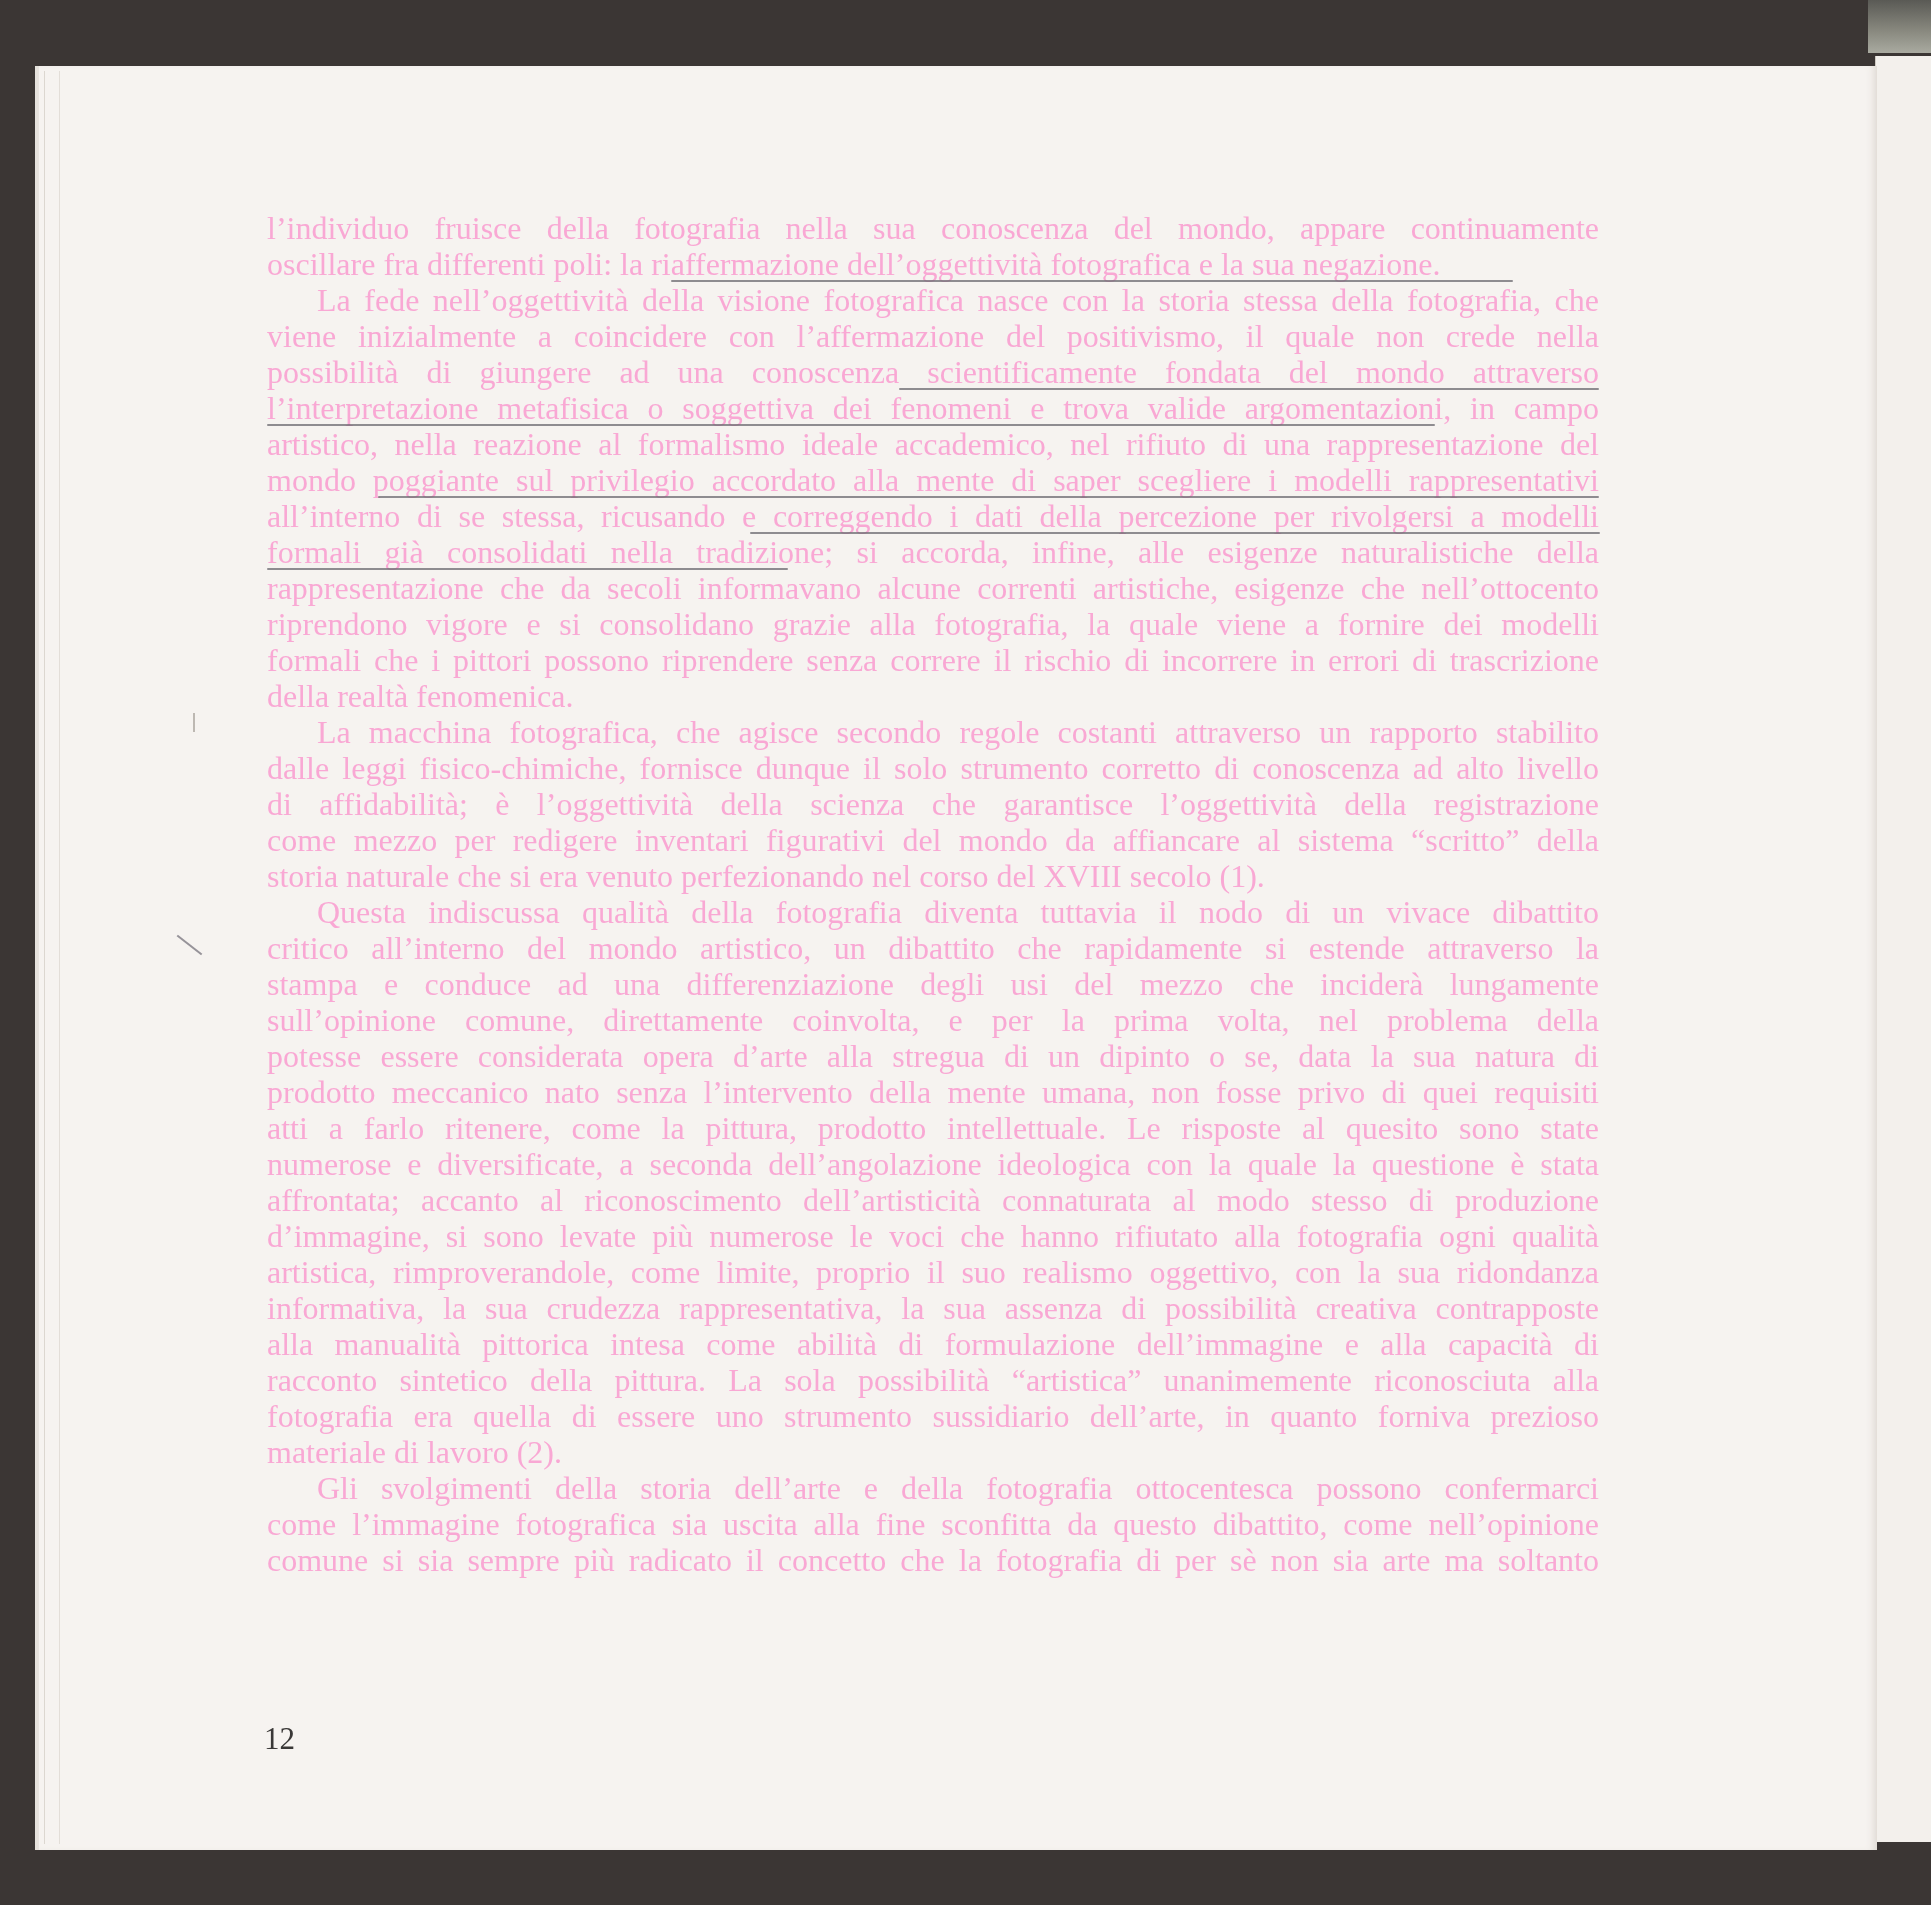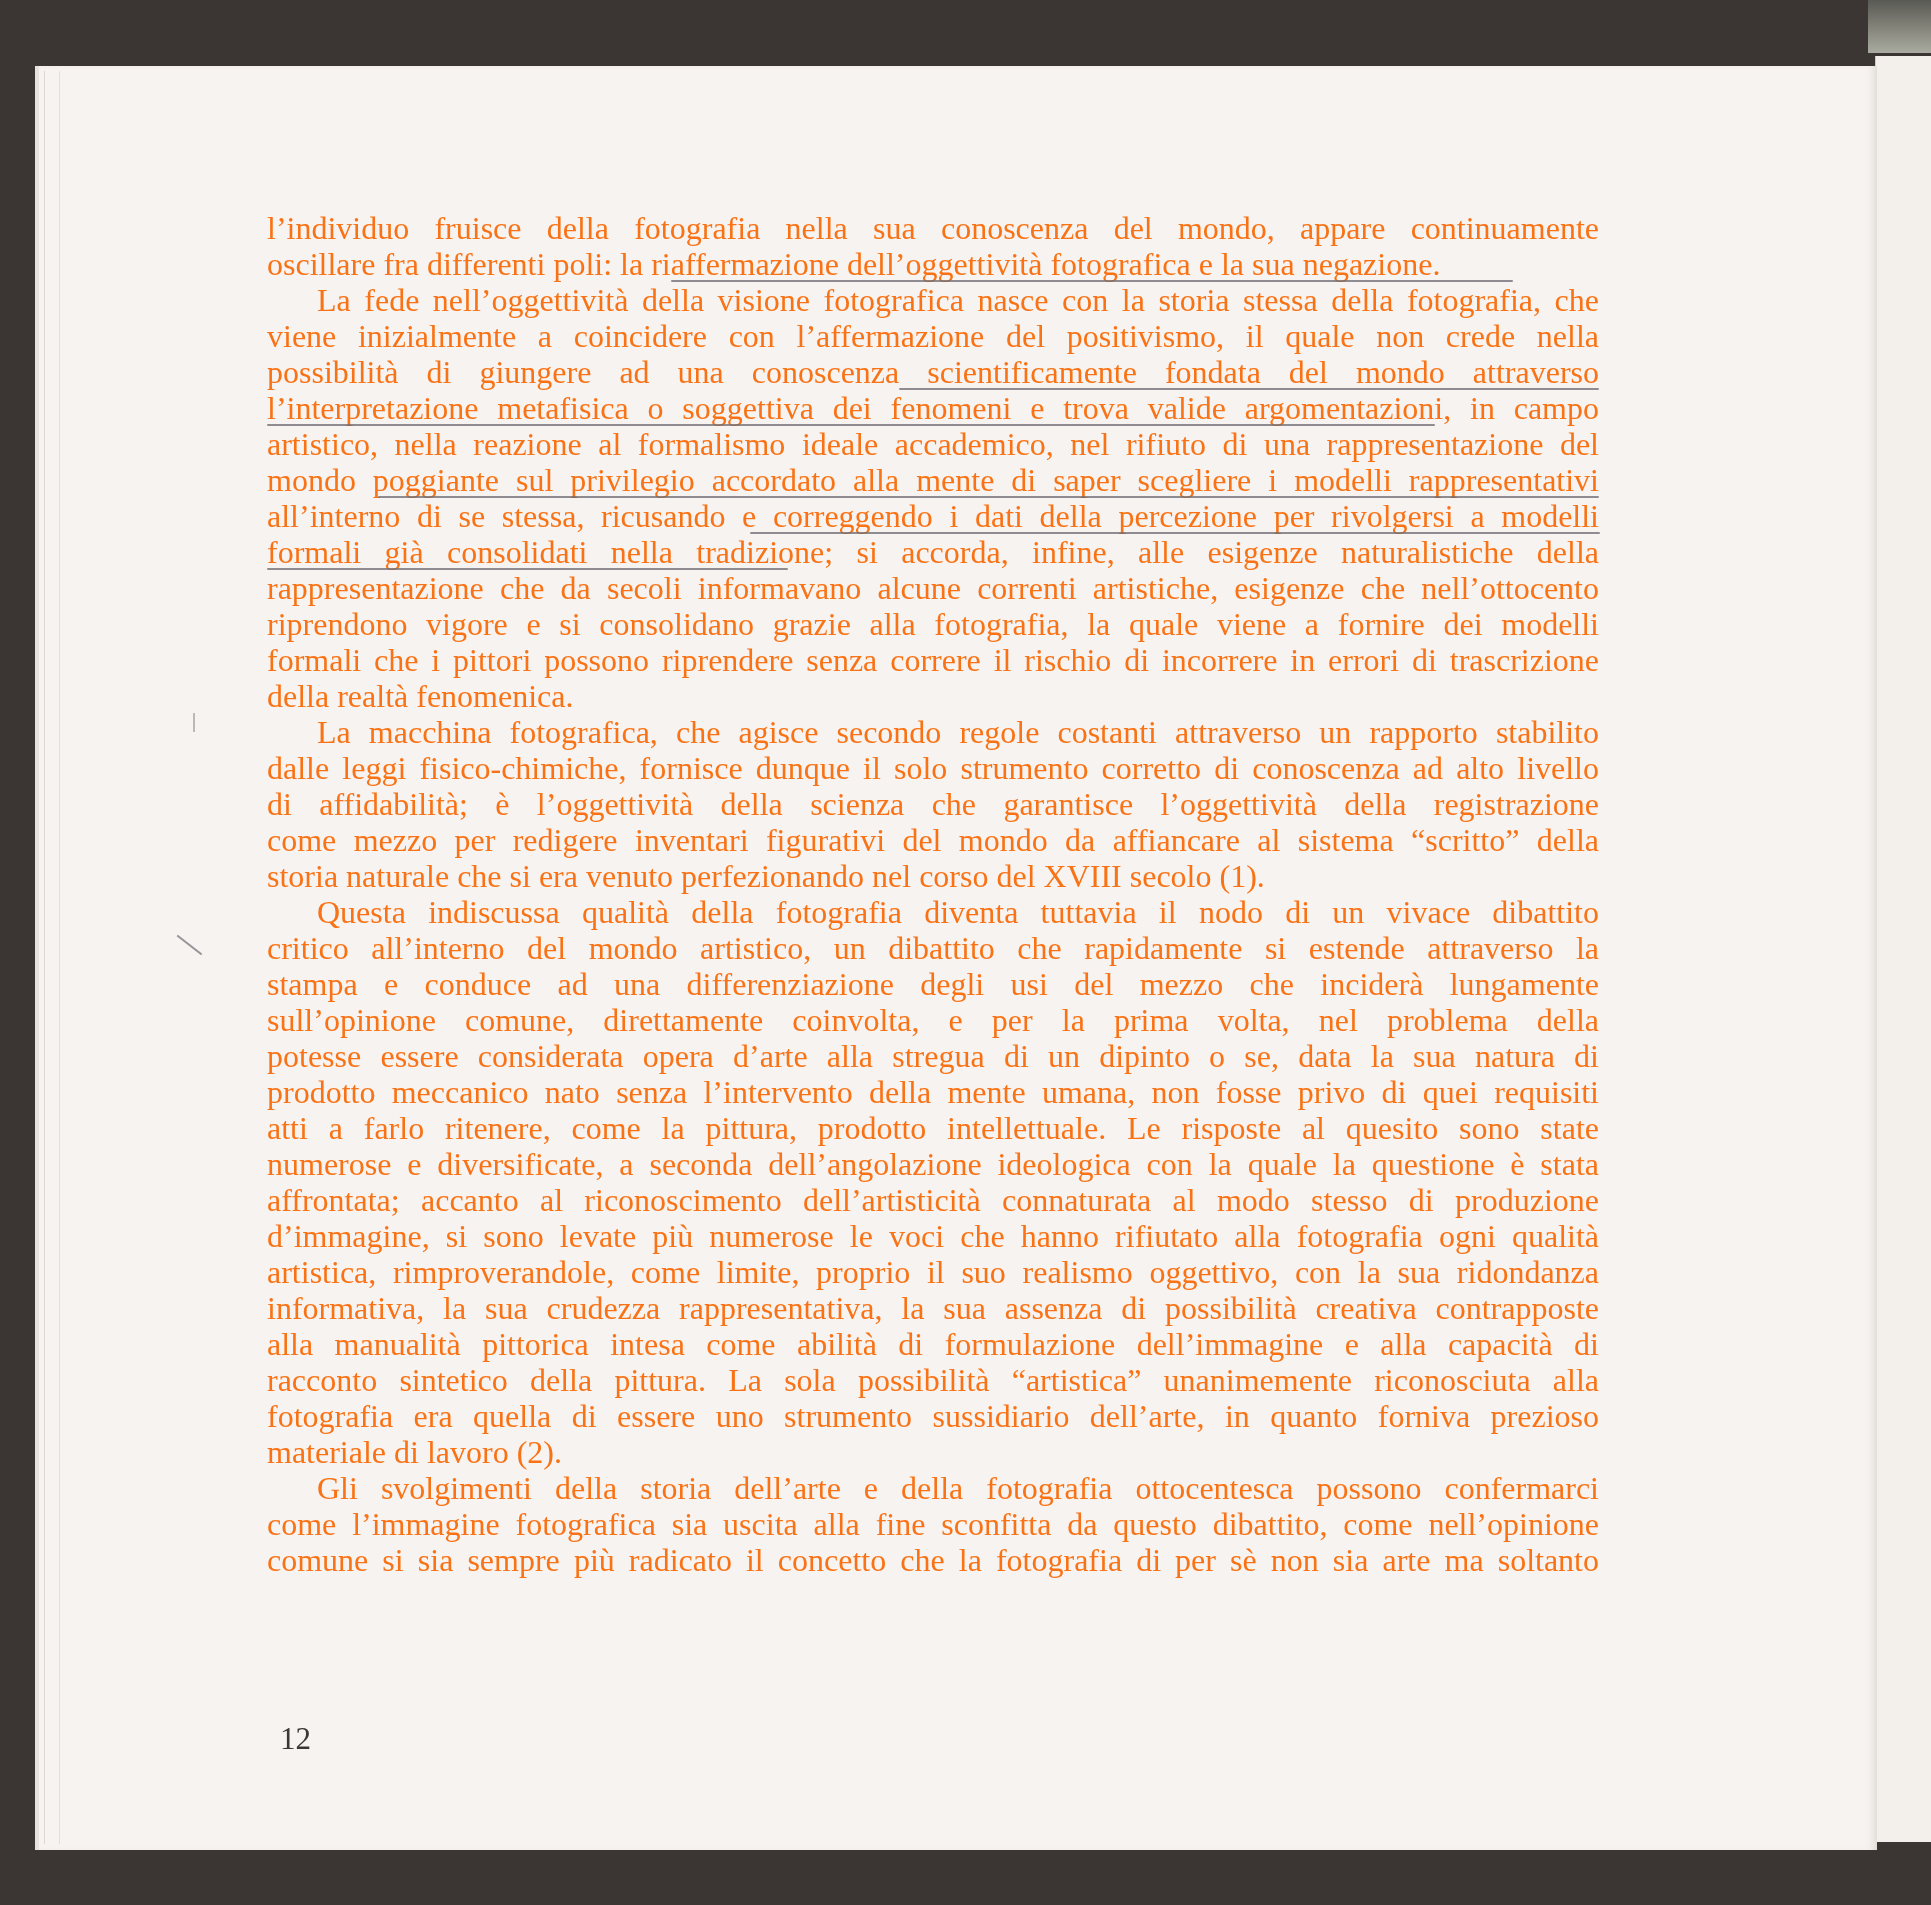--- a/index.html
+++ b/index.html
@@ -20,33 +20,33 @@
     position:absolute; left:35px; top:66px; width:1842px; height:1784px;
     background:#f6f3f0;
     box-shadow: inset 17.4px 0 0 -13.5px #e6e2dc, inset -7.7px 0 9.7px -5.8px #d8d3cc;
   }
   .page-edge {
     position:absolute; left:44px; top:71px; width:13.5px; height:1773px;
     border-left:1px solid #dcd7d0; border-right:1px solid #e3ded8;
   }
   .text-block {
     position:absolute; left:267px; top:210px; width:1332px;
-    font-size:32px; line-height:36px; color:#f97316;
+    font-size:32px; line-height:36px; color:#f9a8d4;
   }
   .line {
     display:block; height:36px; white-space:nowrap;
     text-align:justify; text-align-last:justify; position:relative;
   }
   .line.last { text-align-last:left; }
   .line.indent { padding-left:50px; }
   .ul {
     position:absolute; height:1.9px; background:#6b6a70; opacity:0.75; border-radius:1px;
   }
   .page-number {
-    position:absolute; left:280px; top:1721px; font-size:31px; color:#3a3837;
+    position:absolute; left:264px; top:1721px; font-size:31px; color:#3a3837;
   }
   .pencil-mark {
     position:absolute; left:174px; top:944px; width:31px; height:1.9px;
     background:#6d6a73; transform:rotate(38deg); opacity:0.7;
   }
   .tick-mark {
     position:absolute; left:193px; top:713px; width:1.9px; height:19.3px; background:#bdb8b2;
   }
 </style>
 </head>

